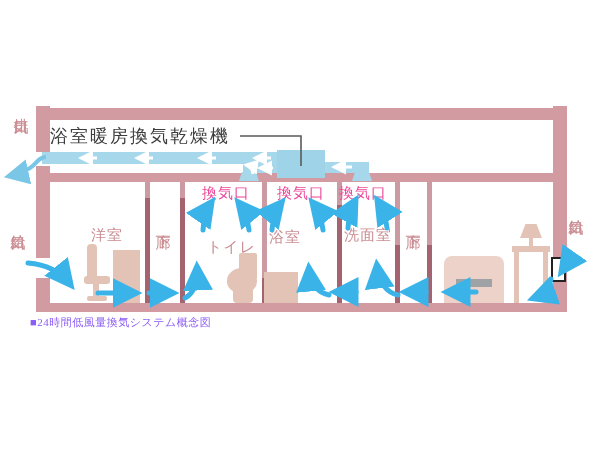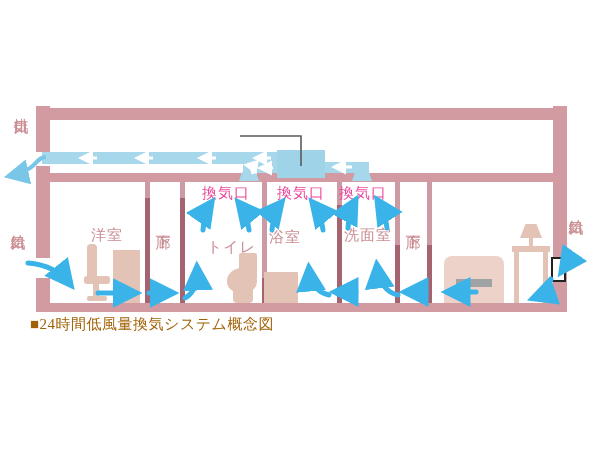--- a/index.html
+++ b/index.html
@@ -15,21 +15,21 @@
   .unit{background:#9fd3e8;}
   .flare{background:#a7d7ea;clip-path:polygon(15% 0,85% 0,100% 100%,0 100%);}
   
   .furn{background:#e3c3b5;}
   .furn-light{background:#ecd2c9;}
   
   .room-label{color:#ca8d93;font-size:15px;letter-spacing:1px;white-space:nowrap;}
   .vent-label{color:#ec4899;font-size:15px;letter-spacing:1px;white-space:nowrap;}
   .vtext{writing-mode:vertical-rl;text-orientation:upright;letter-spacing:2px;line-height:1;}
   .unit-label{color:#3c3c3c;font-size:18px;letter-spacing:2px;white-space:nowrap;}
-  .caption{color:#a16207;font-size:15px;font-family:"Liberation Serif","DejaVu Serif",serif;
+  .caption{color:#8b5cf6;font-size:11px;font-family:"Liberation Serif","DejaVu Serif",serif;
            letter-spacing:0.5px;white-space:nowrap;}
   svg{position:absolute;left:0;top:0;}
 </style>
 </head>
 <body>
 
 <div id="canvas">
 
   <div class="abs wall" style="left:36px;top:108px;width:531px;height:12px;"></div>
   <div class="abs wall" style="left:40px;top:173px;width:515px;height:9px;"></div>
@@ -78,20 +78,21 @@
   <div class="abs furn-light" style="left:444px;top:256px;width:60px;height:47px;border-radius:8px 8px 0 0;"></div>
   <div class="abs" style="left:456px;top:279px;width:36px;height:8px;background:#9fa3a6;"></div>
   <div class="abs furn" style="left:512px;top:246px;width:38px;height:6px;"></div>
   <div class="abs furn" style="left:514px;top:252px;width:5px;height:51px;"></div>
   <div class="abs furn" style="left:543px;top:252px;width:5px;height:51px;"></div>
   <div class="abs furn" style="left:520px;top:224px;width:22px;height:14px;clip-path:polygon(25% 0,75% 0,100% 100%,0 100%);"></div>
   <div class="abs furn" style="left:529px;top:238px;width:4px;height:9px;"></div>
 
   <div class="abs" style="left:551px;top:257px;width:11px;height:21px;background:#fff;border:2px solid #222;"></div>
 
+  <div class="abs unit-label" style="left:50px;top:124px;">浴室暖房換気乾燥機</div>
   <div class="abs caption" style="left:30px;top:315px;">■24時間低風量換気システム概念図</div>
 
   <div class="abs room-label vtext" style="left:14px;top:106px;font-size:15px;">排気口</div>
   <div class="abs room-label vtext" style="left:11px;top:222px;font-size:15px;">給気口</div>
   <div class="abs room-label vtext" style="left:569px;top:207px;font-size:15px;">給気口</div>
 
   <div class="abs vent-label" style="left:202px;top:184px;">換気口</div>
   <div class="abs vent-label" style="left:277px;top:184px;">換気口</div>
   <div class="abs vent-label" style="left:339px;top:184px;">換気口</div>
 

